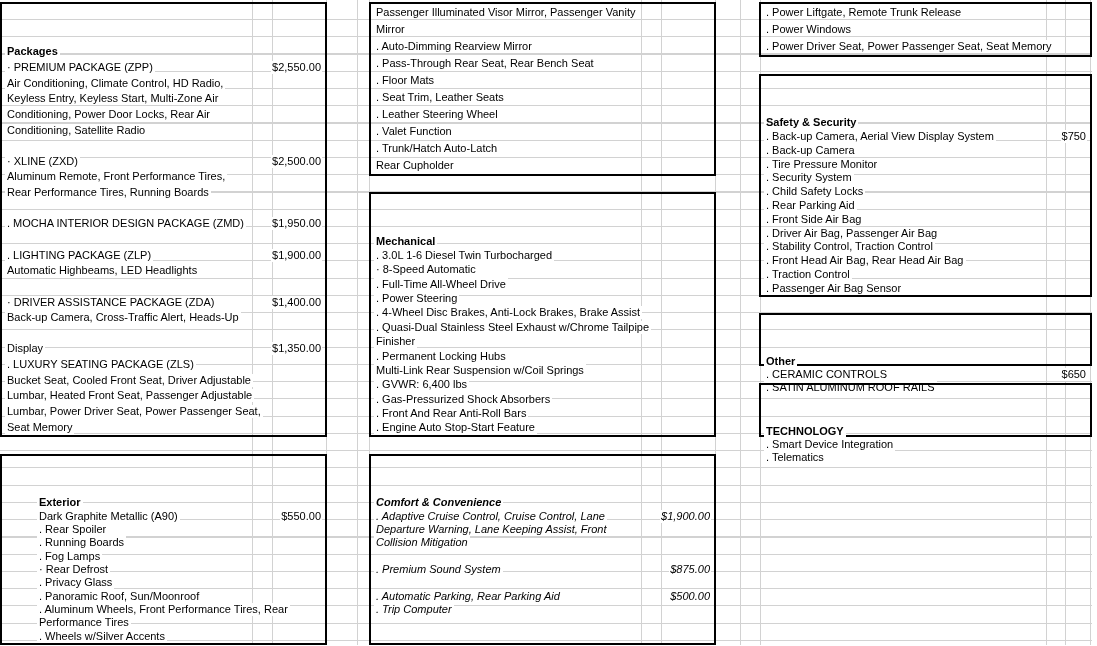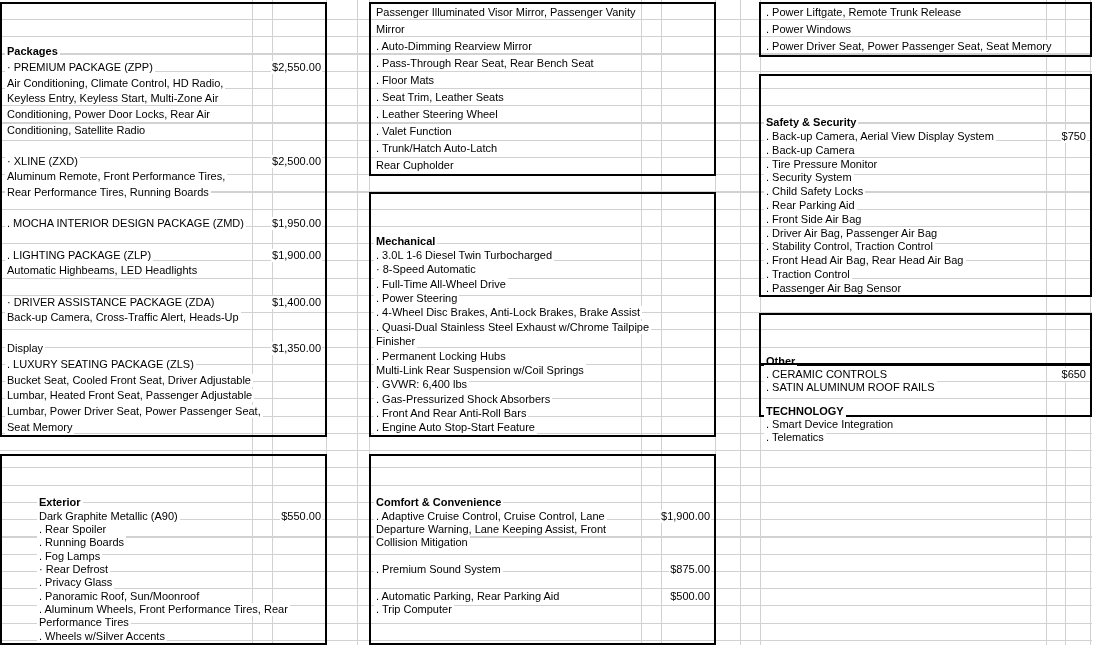--- a/index.html
+++ b/index.html
@@ -34,25 +34,25 @@
   }
   .row.bold{font-weight:700;margin-top:40px;}
   .cell-text{background:#ffffff;padding:0 2px;line-height:13px;}
   .cell-text:empty{background:transparent;padding:0;}
   .cell-price{margin-left:auto;background:#ffffff;padding:0 1px;line-height:13px;}
   
   #box-packages          {left:0;   top:2;   width:327px;height:435px;top:2px;}
   #box-exterior          {left:0;   width:327px;top:454px;height:191px;padding-left:32px;}
   #box-interior-cont     {left:369px;width:347px;top:2px;  height:174px;}
   #box-mechanical        {left:369px;width:347px;top:192px;height:245px;}
-  #box-comfort           {left:369px;width:347px;top:454px;height:191px;}
+  #box-comfort           {left:369px;width:347px;top:454px;height:191px;font-style:italic;}
   #box-power-cont        {left:759px;width:333px;top:2px;  height:55px;}
   #box-safety            {left:759px;width:333px;top:74px; height:223px;}
   #box-other             {left:759px;width:333px;top:313px;height:53px;}
-  #box-technology        {left:759px;width:333px;top:363px;height:54px;}
+  #box-technology        {left:759px;width:333px;top:383px;height:54px;}
 </style>
 </head>
 <body>
 
 <div class="sheet">
 
   <div class="hgrid"></div>
   <div class="vline" style="left:252px"></div>
   <div class="vline" style="left:272px"></div>
   <div class="vline" style="left:326px"></div>

